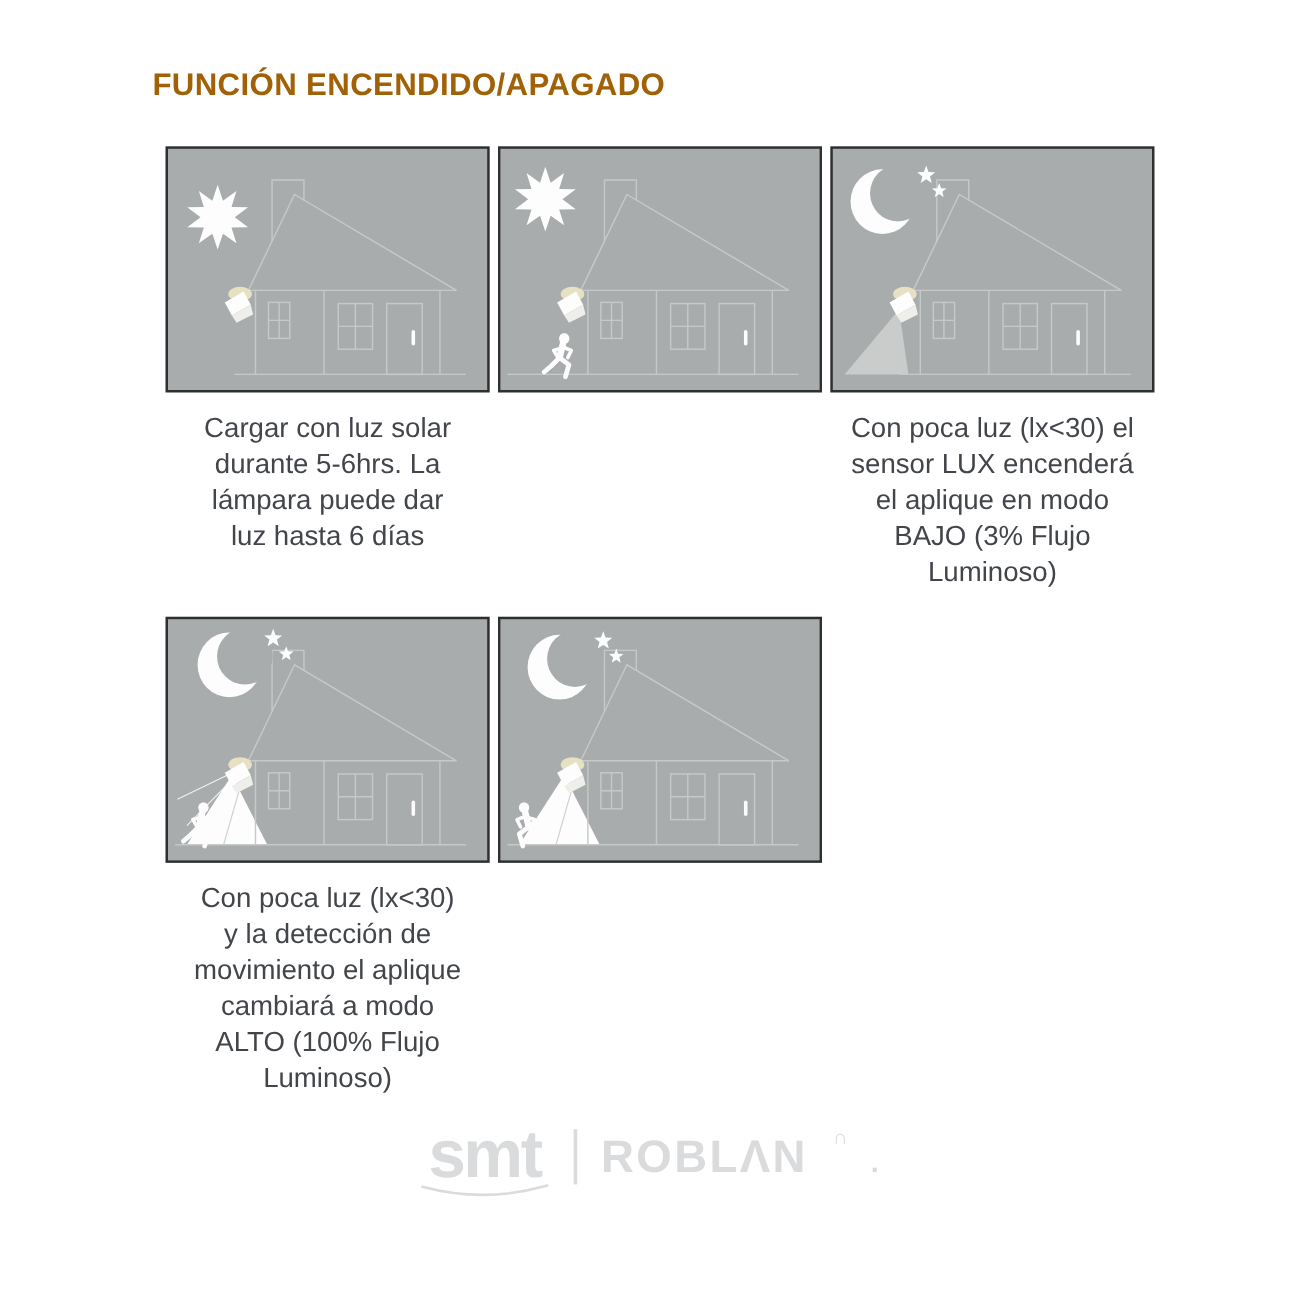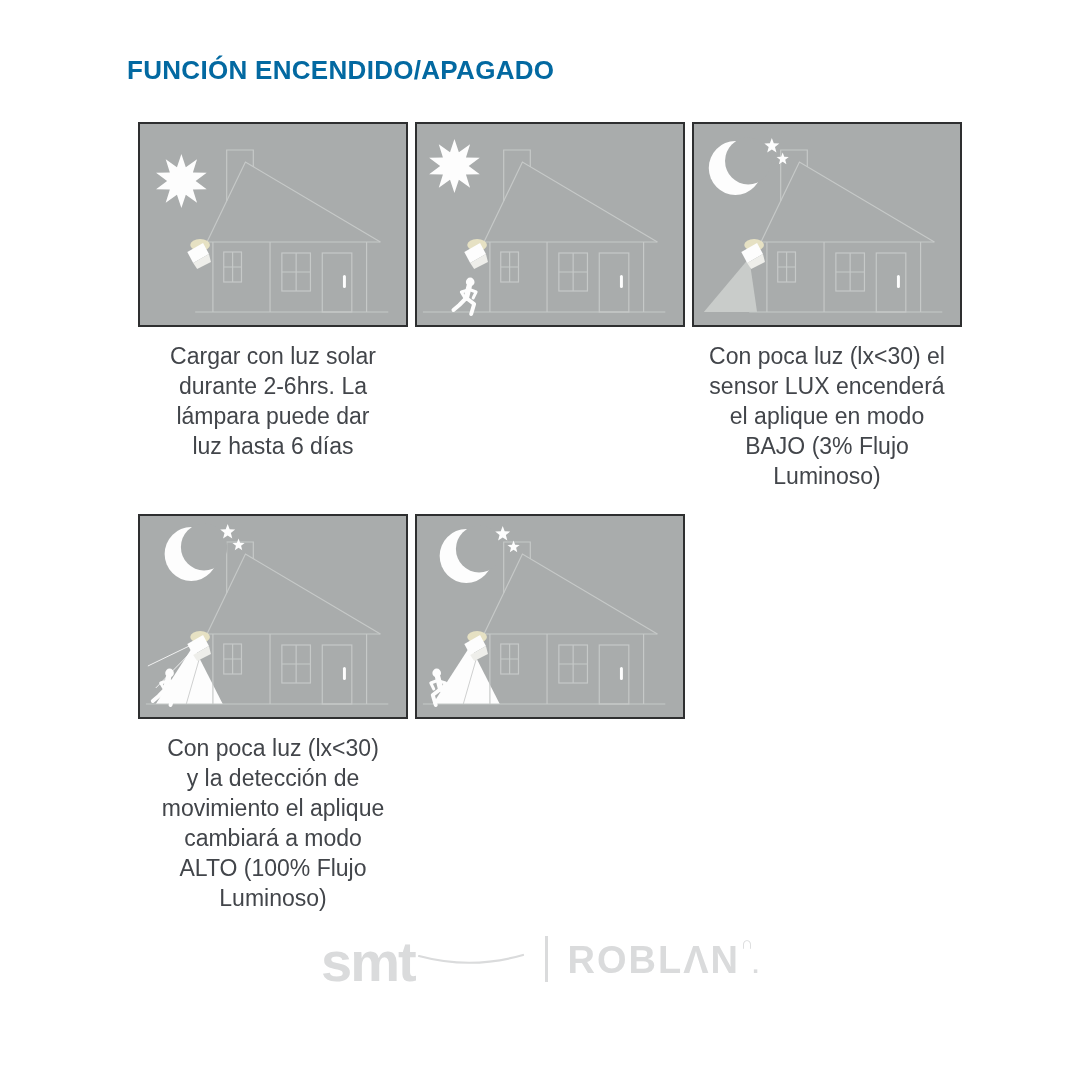--- a/index.html
+++ b/index.html
@@ -3,21 +3,21 @@
 <meta charset="utf-8">
 <style>
   html,body{margin:0;padding:0;}
   body{
     width:1080px;height:1080px;position:relative;overflow:hidden;
     background:#ffffff;
     font-family:"Liberation Sans", sans-serif;
   }
   .page-title{
     position:absolute;left:127px;top:55px;margin:0;
-    font-size:26px;font-weight:700;letter-spacing:.3px;color:#0369a1;
+    font-size:26px;font-weight:700;letter-spacing:.3px;color:#a16207;
   }
   .grid{
     position:absolute;left:138px;top:122px;width:824px;
     display:grid;grid-template-columns:270px 270px 270px;
     column-gap:7px;grid-auto-rows:392px;row-gap:0;
   }
   figure.panel-card{margin:0;}
   .panel-art{
     width:270px;height:205px;box-sizing:border-box;
     border:2px solid #2e2f30;background:#a9acac;
@@ -25,31 +25,31 @@
   .panel-art svg{display:block;width:100%;height:100%;}
   figcaption.panel-caption{
     margin-top:14px;width:286px;margin-left:-8px;
     text-align:center;white-space:pre-line;
     font-size:23px;line-height:30px;color:#42454a;
   }
   footer.brands{
     position:absolute;left:0;top:934px;width:1080px;
     display:flex;justify-content:center;align-items:center;
   }
-  .smt-block{display:flex;flex-direction:row;align-items:center;line-height:1;}
+  .smt-block{display:flex;flex-direction:column;align-items:center;line-height:1;}
   .smt-text{
     font-size:56px;font-weight:700;letter-spacing:-2px;color:#dadbdc;
   }
   .smt-swoosh{margin-top:-4px;}
   .logo-divider{
     width:3px;height:46px;background:#dadbdc;margin:0 20px 6px 18px;
   }
   .roblan-block{
     font-size:38px;font-weight:700;letter-spacing:2px;color:#dadbdc;
-    display:flex;align-items:baseline;margin-bottom:4px;
+    display:flex;align-items:baseline;margin-bottom:4px;gap:20px;
   }
   .roblan-mark{font-size:17px;position:relative;top:-24px;left:1px;letter-spacing:0;}
   .roblan-dot{font-size:24px;letter-spacing:0;}
 </style>
 </head>
 <body>
 
 <h1 class="page-title">FUNCIÓN ENCENDIDO/APAGADO</h1>
 
 <section class="grid">
@@ -76,21 +76,21 @@
             <polygon points="48,128 64,119 70,130 54,139" fill="#fdfdfd"></polygon>
             <polygon points="54,139 70,130 72,138 58,145" fill="#eeeeea"></polygon>
           </g>
           <g fill="#fdfdfd">
             <polygon points="42.0,30.0 46.5,43.2 57.9,35.2 53.7,48.5 67.7,48.7 56.5,57.0 67.7,65.3 53.7,65.5 57.9,78.8 46.5,70.8 42.0,84.0 37.5,70.8 26.1,78.8 30.3,65.5 16.3,65.3 27.5,57.0 16.3,48.7 30.3,48.5 26.1,35.2 37.5,43.2"></polygon>
             <circle cx="42" cy="57" r="14"></circle>
           </g>
         </svg>
       </div>
     <figcaption class="panel-caption">Cargar con luz solar
-durante 2-6hrs. La
+durante 5-6hrs. La
 lámpara puede dar
 luz hasta 6 días</figcaption>
   </figure>
 
   <figure class="panel-card">
     <div class="panel-art">
         <svg viewBox="0 0 270 201" preserveAspectRatio="none">
           <g stroke="#c6c9c8" stroke-width="1.2" fill="none">
             <path d="M88,77 L88,26 L115,26 L115,43"></path>
             <path d="M68,118 L107,38 L244,118"></path>

